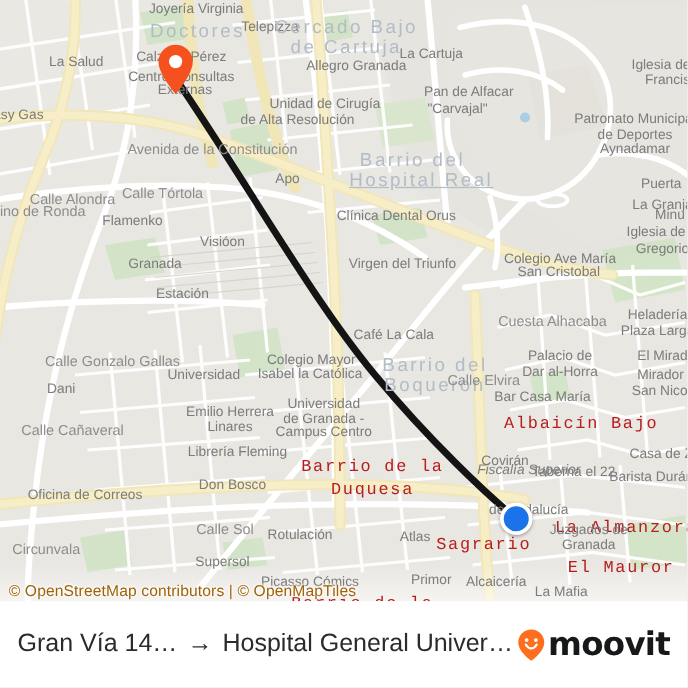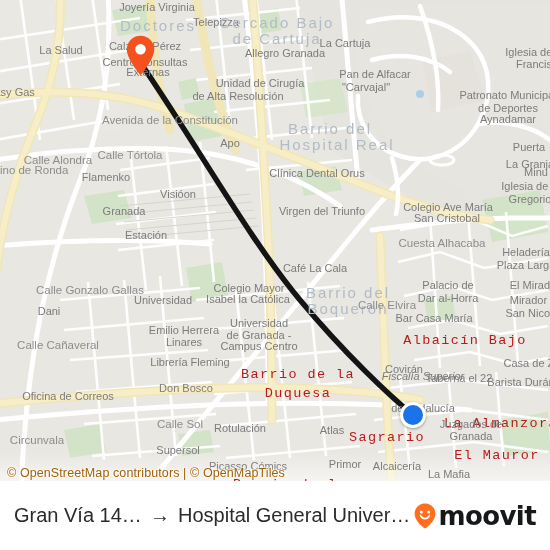--- a/index.html
+++ b/index.html
@@ -253,36 +253,36 @@
         <div class="lbl poi" style="left: 236px; top: 83px; padding-left: 48px;">Unidad de Cirugía</div>
         <div class="lbl poi" style="left: 238px; top: 96px;">de Alta Resolución</div>
         <div class="lbl poi" style="left: 508px; top: 95px;">Patronato Municipal</div>
         <div class="lbl poi" style="left: 508px; top: 108px;">de Deportes</div>
         <div class="lbl poi" style="left: 508px; top: 119px;">Aynadamar</div>
         <div class="lbl poi" style="left: 534px; top: 52px;">Iglesia de S</div>
         <div class="lbl poi" style="left: 534px; top: 64px;">Francis</div>
         <div class="lbl poi" style="left: 11px; top: 92px;">Easy Gas</div>
         <div class="lbl poi" style="left: 230px; top: 143px;">Apo</div>
         <div class="lbl area" style="left: 330px; top: 128px;">Barrio del</div>
-        <div class="lbl area" style="left: 337px; top: 144px;">Hospital Real</div>
+        <div class="lbl area" style="left: 337px; top: 144px; text-decoration: underline;">Hospital Real</div>
         <div class="lbl poi" style="left: 529px; top: 147px;">Puerta</div>
         <div class="lbl poi" style="left: 530px; top: 164px;">La Granja</div>
         <div class="lbl street" style="left: 130px; top: 155px;">Calle Tórtola</div>
         <div class="lbl poi" style="left: 317px; top: 173px;">Clínica Dental Orus</div>
         <div class="lbl poi" style="left: 530px; top: 186px;">Iglesia de S</div>
         <div class="lbl poi" style="left: 530px; top: 199px;">Gregorio</div>
         <div class="lbl poi" style="left: 106px; top: 177px;">Flamenko</div>
         <div class="lbl poi" style="left: 178px; top: 194px;">Visióon</div>
         <div class="lbl poi" style="left: 448px; top: 207px;">Colegio Ave María</div>
         <div class="lbl poi" style="left: 447px; top: 218px;">San Cristobal</div>
         <div class="lbl poi" style="left: 322px; top: 211px;">Virgen del Triunfo</div>
         <div class="lbl poi" style="left: 124px; top: 211px;">Granada</div>
         <div class="lbl poi" style="left: 536px; top: 172px;">Minu</div>
         <div class="lbl poi" style="left: 146px; top: 235px;">Estación</div>
-        <div class="lbl street" style="left: 442px; top: 243px;">Cuesta Alhacaba</div>
+        <div class="lbl street" style="left: 442px; top: 258px;">Cuesta Alhacaba</div>
         <div class="lbl poi" style="left: 315px; top: 268px;">Café La Cala</div>
         <div class="lbl poi" style="left: 526px; top: 252px;">Heladería</div>
         <div class="lbl poi" style="left: 526px; top: 265px;">Plaza Larga</div>
         <div class="lbl poi" style="left: 249px; top: 288px;">Colegio Mayor</div>
         <div class="lbl poi" style="left: 248px; top: 299px;">Isabel la Católica</div>
         <div class="lbl area" style="left: 348px; top: 292px;">Barrio del</div>
         <div class="lbl area" style="left: 348px; top: 308px;">Boqueron</div>
         <div class="lbl poi" style="left: 448px; top: 285px;">Palacio de</div>
         <div class="lbl poi" style="left: 448px; top: 298px;">Dar al-Horra</div>
         <div class="lbl poi" style="left: 533px; top: 285px;">El Mirado</div>

